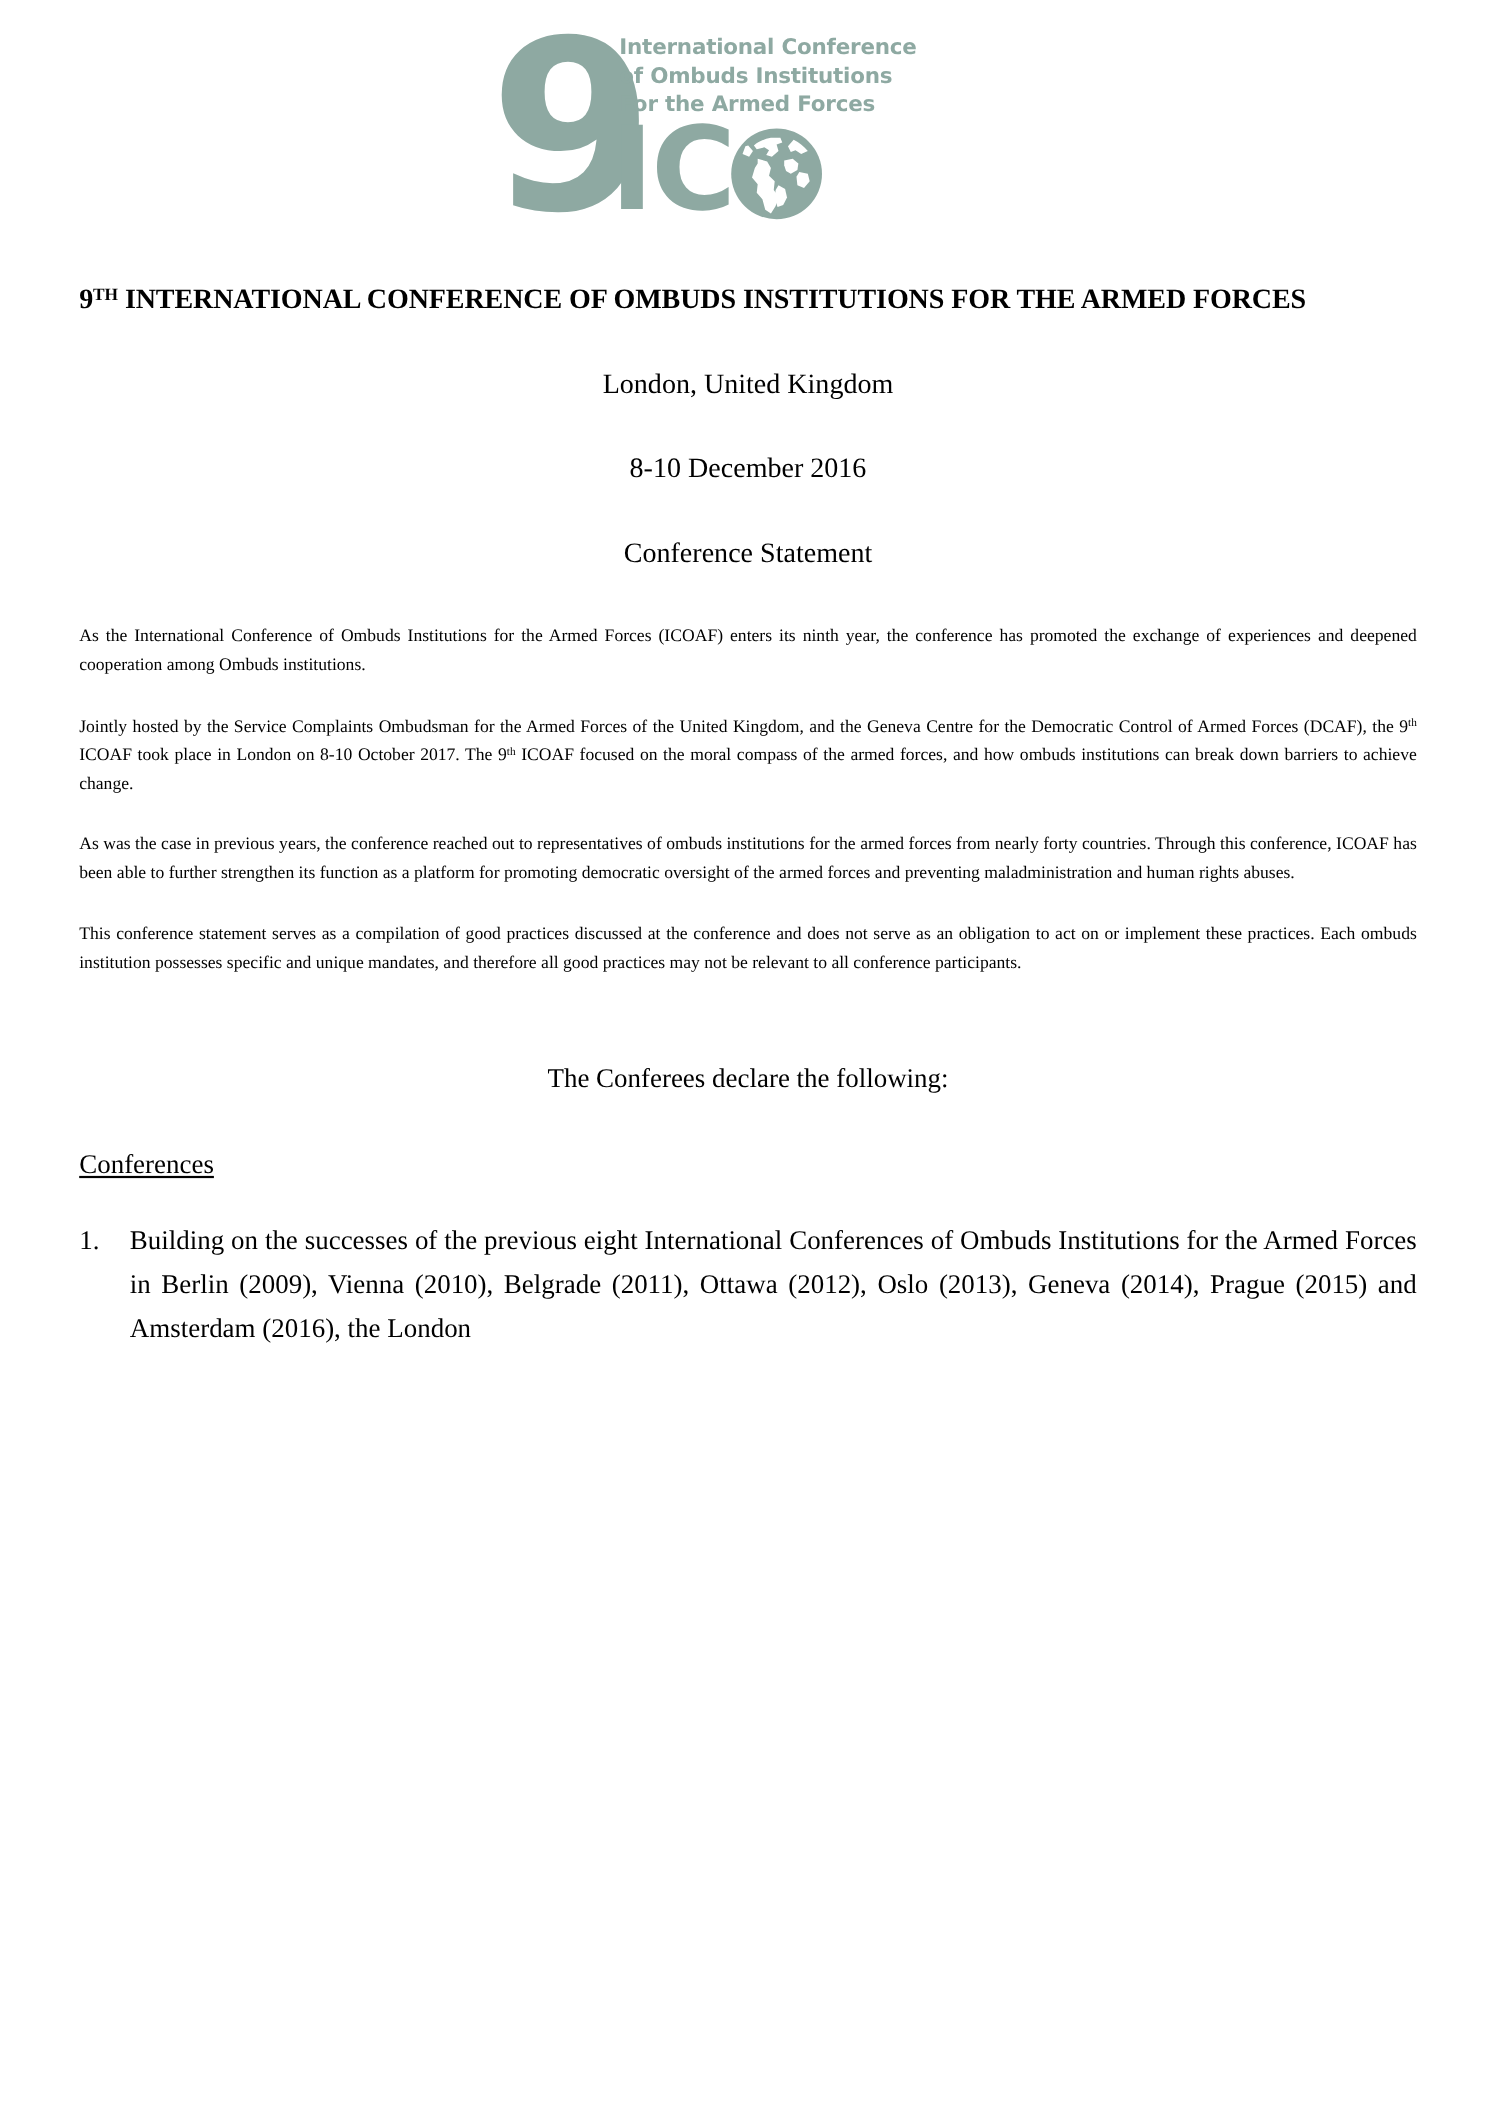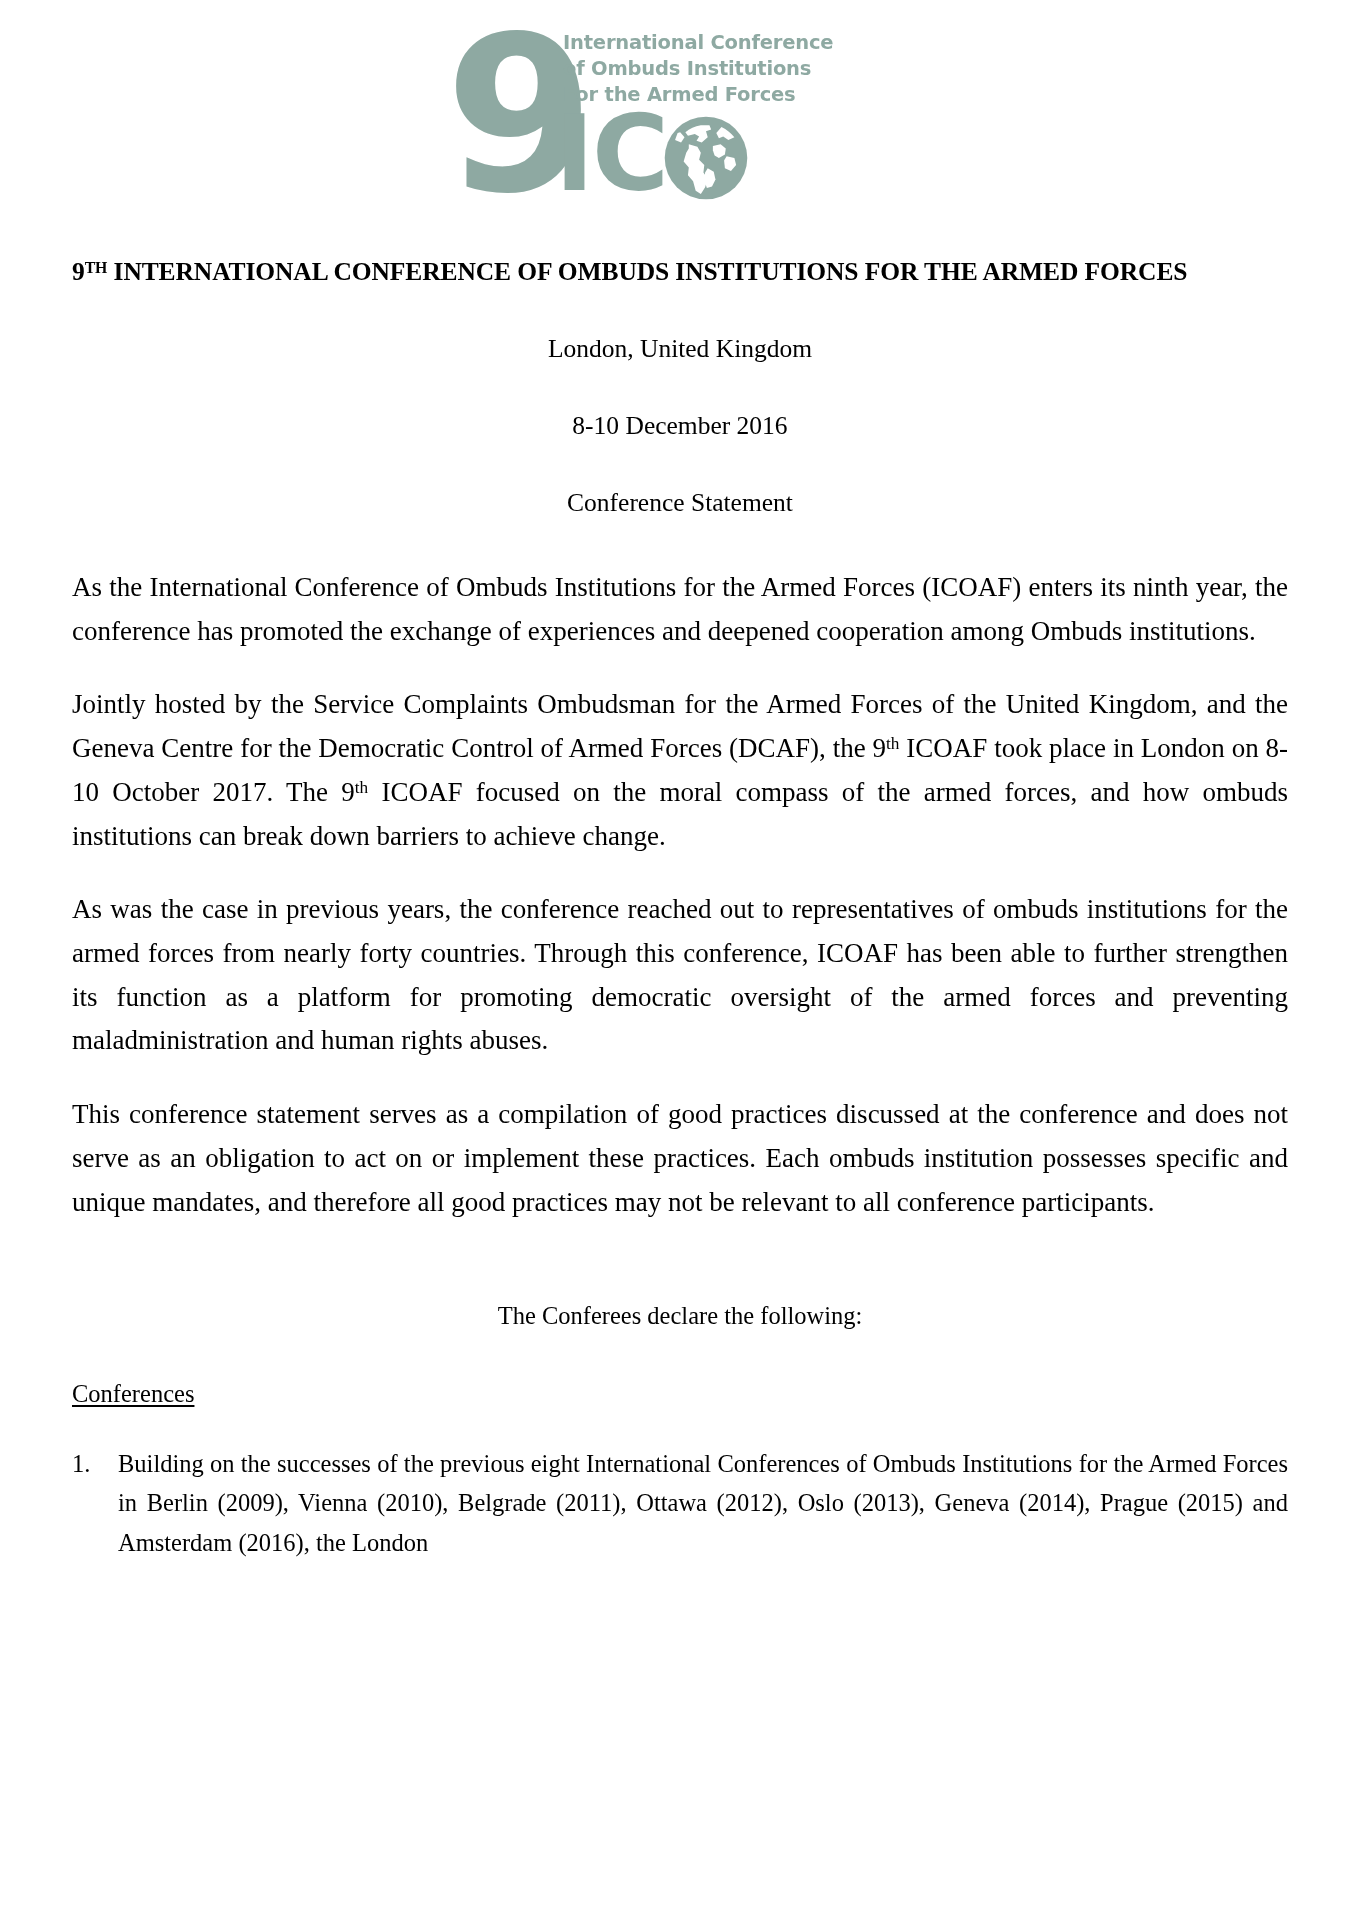--- a/index.html
+++ b/index.html
@@ -104,21 +104,21 @@
     text-align: center;
     font-weight: normal;
     font-size: 25.5px;
     line-height: 1.45;
     margin: 40px 0 0 0;
   }
 
   
   .para {
     text-align: justify;
-    font-size: 27px;
+    font-size: 16px;
     line-height: 1.62;
     margin: 30px 0 0 0;
     hyphens: none;
   }
   .para.first { margin-top: 44px; }
   .para sup {
     font-size: 0.64em;
     vertical-align: 0.45em;
   }
   .plain {

